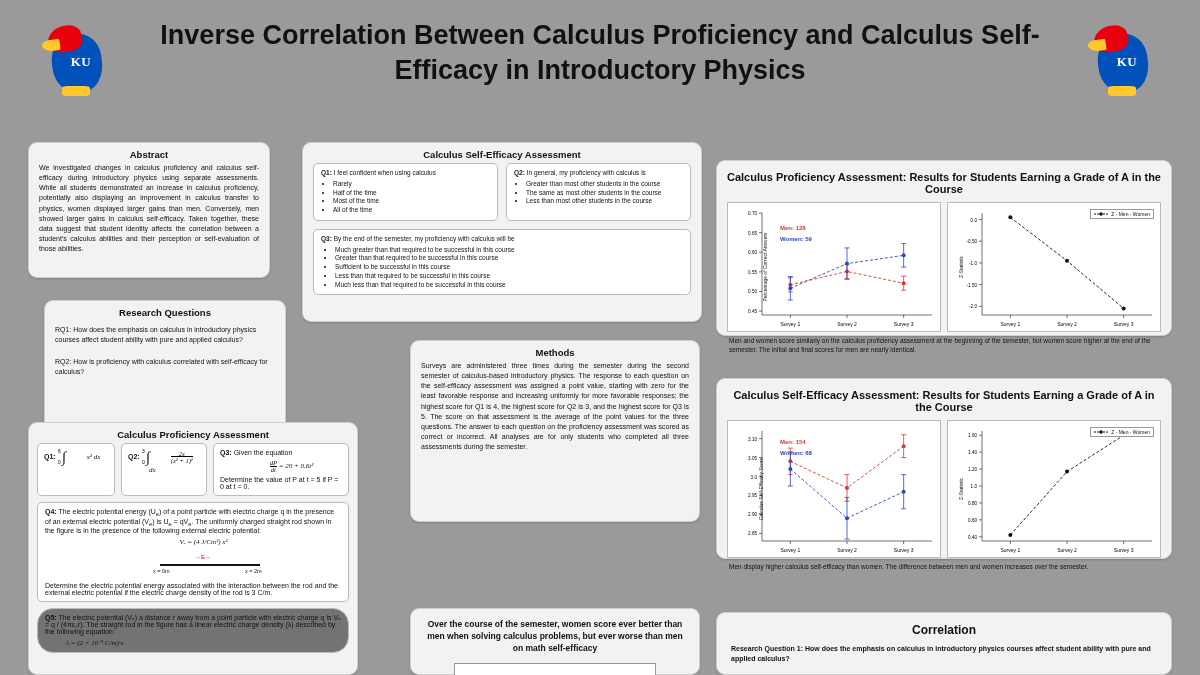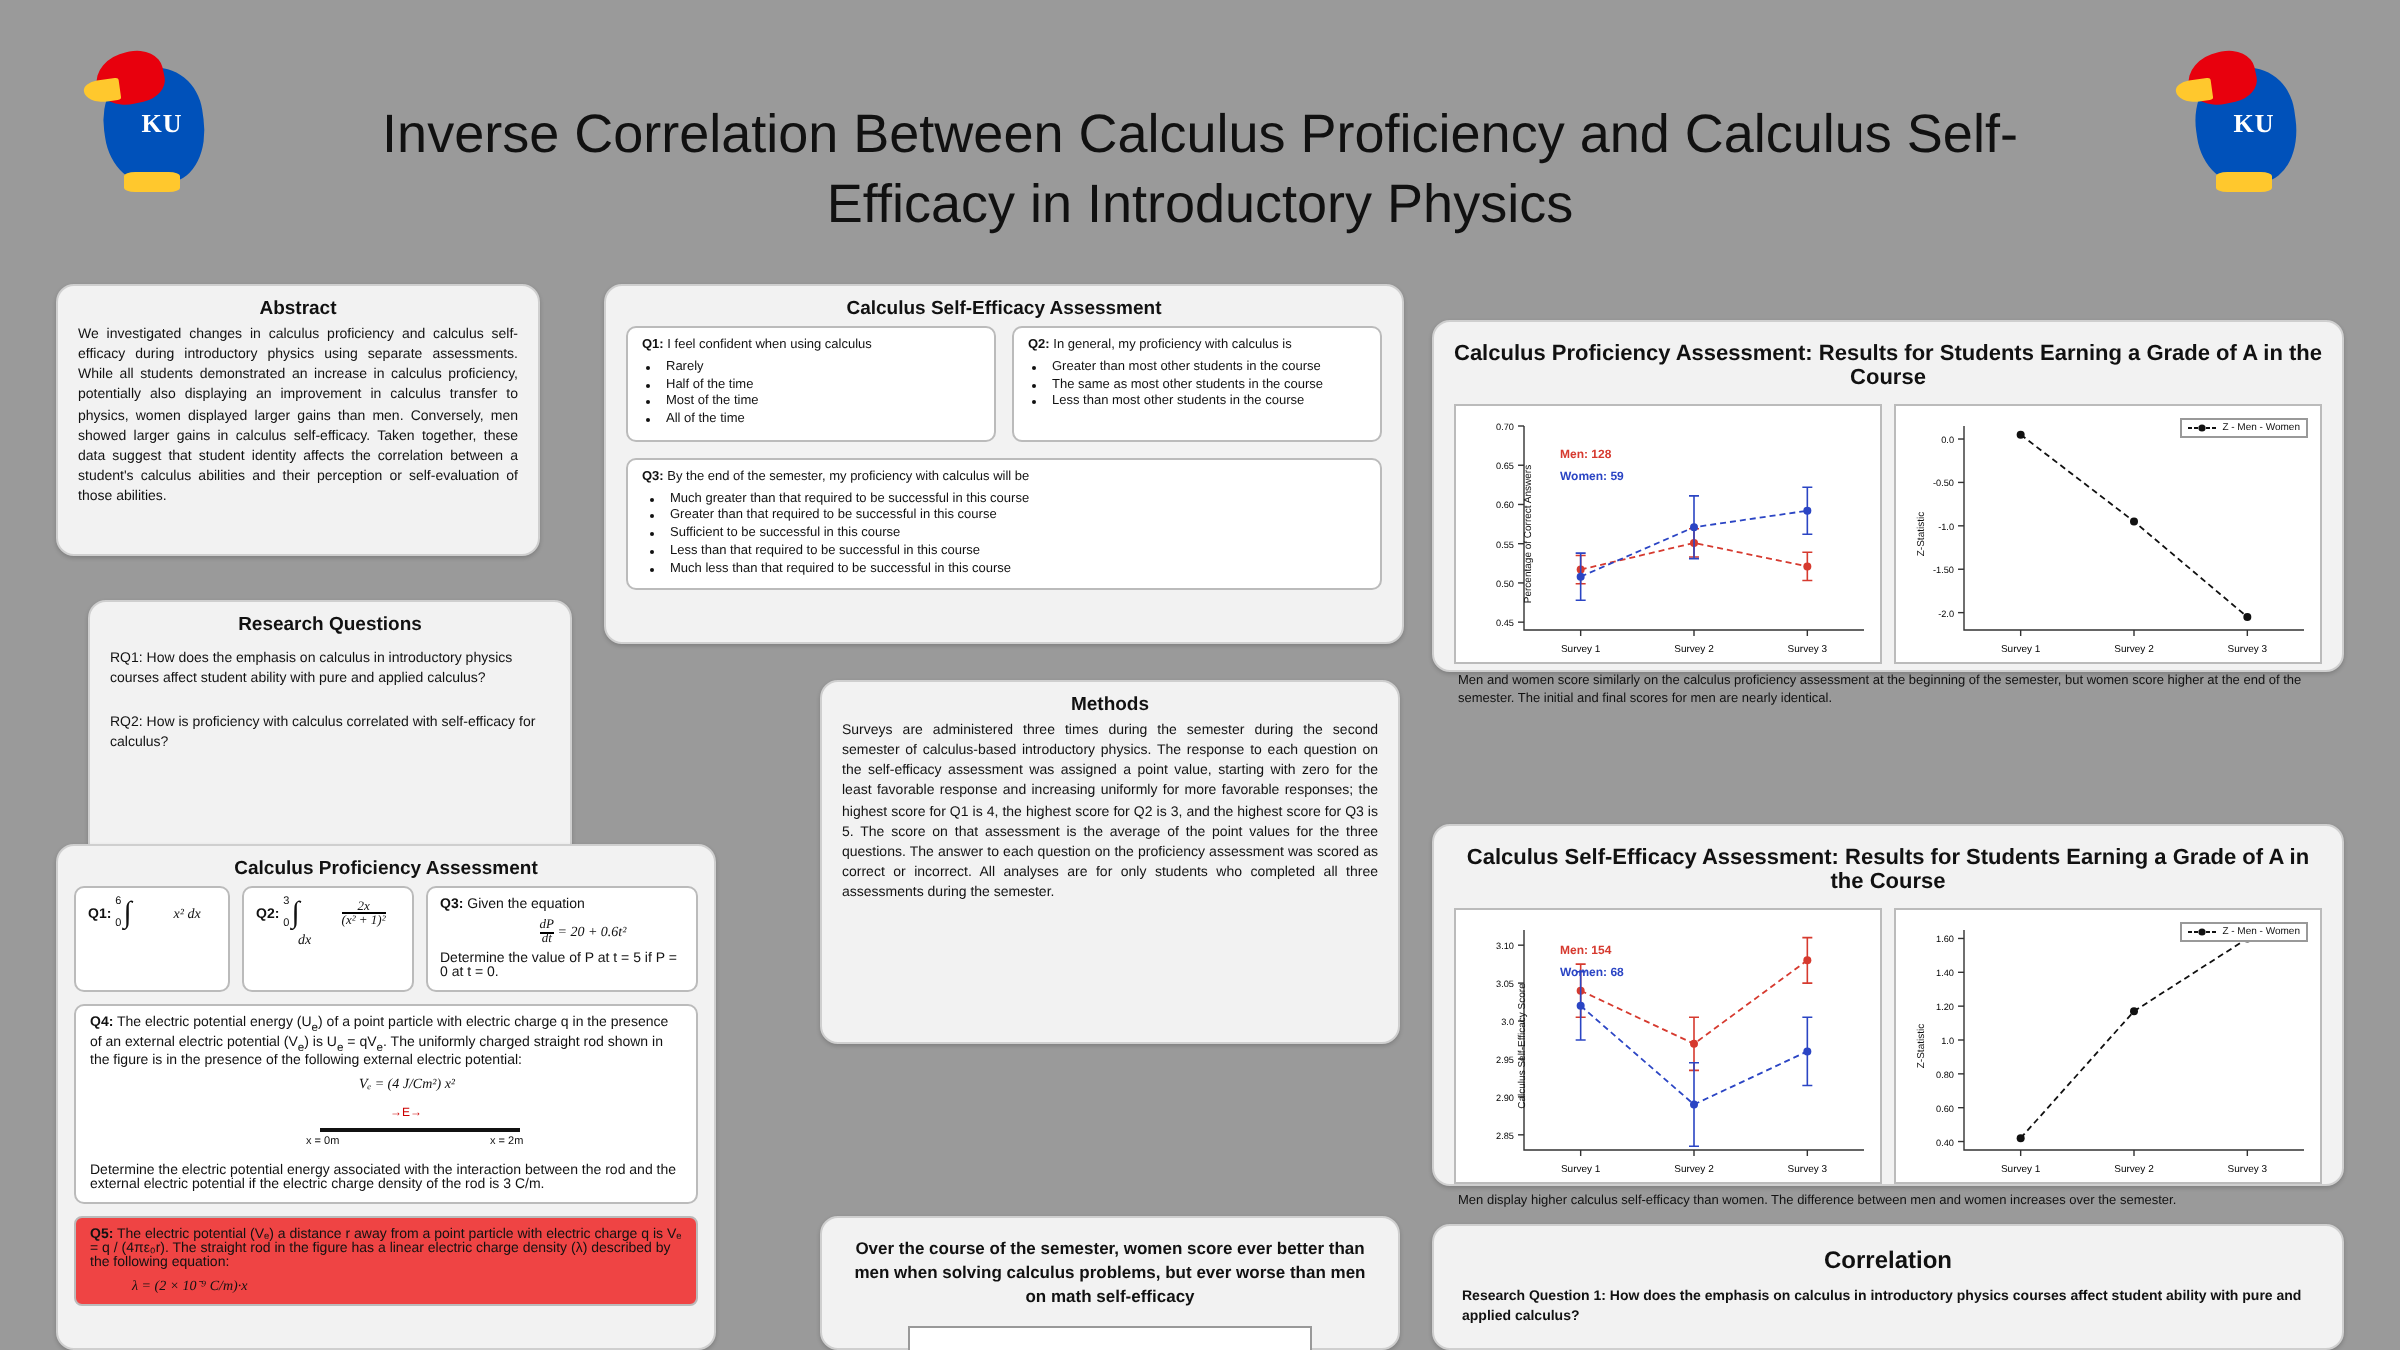--- a/index.html
+++ b/index.html
@@ -10,21 +10,21 @@
     color:#111;
     overflow:hidden;
     position:relative;
   }
   .poster{position:absolute;inset:0;}
 
   
   .header{position:absolute;left:0;top:0;width:1200px;height:130px;}
   .title{
     position:absolute;left:150px;top:18px;width:900px;
-    text-align:center;font-size:27px;font-weight:normal;line-height:1.3;margin-top:32px;
+    text-align:center;font-size:27px;font-weight:bold;line-height:1.3;
   }
   .authors{
     position:absolute;left:150px;top:103px;width:900px;
     text-align:center;font-size:14px;font-weight:bold;
   }
   .logo{position:absolute;width:74px;height:80px;}
   .logo.left{left:40px;top:24px;}
   .logo.right{left:1086px;top:24px;}
   .jayhawk{position:relative;width:74px;height:80px;}
   .jh-body{
@@ -86,21 +86,21 @@
          display:inline-block;vertical-align:middle;line-height:0.9;}
   .limits{display:inline-block;vertical-align:middle;font-size:5.5px;font-style:normal;
           line-height:1.0;text-align:left;margin-right:1px;}
   .frac{display:inline-block;vertical-align:middle;text-align:center;font-size:6.5px;line-height:1.1;}
   .frac .den{border-top:1px solid #000;}
   .q4box{margin:6px 8px 0;background:#fff;border:1px solid #bbb;border-radius:5px;padding:5px 7px;font-size:7px;}
   .rodfig{position:relative;height:30px;margin:4px 0 2px;}
   .rodline{position:absolute;left:115px;top:14px;width:100px;height:2px;background:#111;}
   .rodarrow{position:absolute;left:150px;top:4px;font-size:6px;color:#c00;}
   .rodlbl{position:absolute;top:18px;font-size:5.5px;}
-  .q5box{margin:6px 8px 0;background:#ef4444;border:1px solid #bbb;border-radius:4px;padding:5px 7px;font-size:7px;}
+  .q5box{margin:6px 8px 0;background:#737373;border:1px solid #bbb;border-radius:16px;padding:5px 7px;font-size:7px;}
 
   
   #self-eff{left:302px;top:142px;width:400px;height:180px;}
   .se-row{display:flex;gap:8px;padding:0 10px;}
   .se-box{
     flex:1;background:#fff;border:1px solid #bbb;border-radius:5px;
     padding:5px 7px;font-size:6.5px;line-height:1.35;
   }
   .se-box ul{margin:2px 0 0 12px;padding:0;}
   .se-box li{margin:0;}
@@ -117,21 +117,21 @@
   .zfrac .num{border-bottom:1px solid #000;padding:0 4px;}
   .zdesc{font-size:6.5px;line-height:1.45;}
 
   
   #finding{left:410px;top:608px;width:290px;height:67px;}
   #finding h2{font-size:8.5px;padding:10px 14px 6px;line-height:1.4;}
   .finding-img{margin:2px auto 0;width:200px;height:30px;background:#fff;border:1px solid #999;}
 
   
   #chart-prof{left:716px;top:160px;width:456px;height:176px;}
-  #chart-se{left:716px;top:412px;width:456px;height:181px;}
+  #chart-se{left:716px;top:378px;width:456px;height:181px;}
   .chart-cap{font-size:6.5px;line-height:1.4;padding:4px 12px 0;text-align:left;}
   .charts{display:flex;gap:6px;padding:4px 10px 0;}
   .chartbox{flex:1;background:#fff;border:1px solid #bbb;position:relative;height:128px;}
   .chartbox.tall{height:136px;}
   .axis-y-label{
     position:absolute;left:2px;top:50%;transform:translateY(-50%) rotate(-90deg);
     font-size:5px;white-space:nowrap;transform-origin:center;
   }
   .legendbox{
     position:absolute;right:6px;top:6px;border:1px solid #999;background:#fff;

